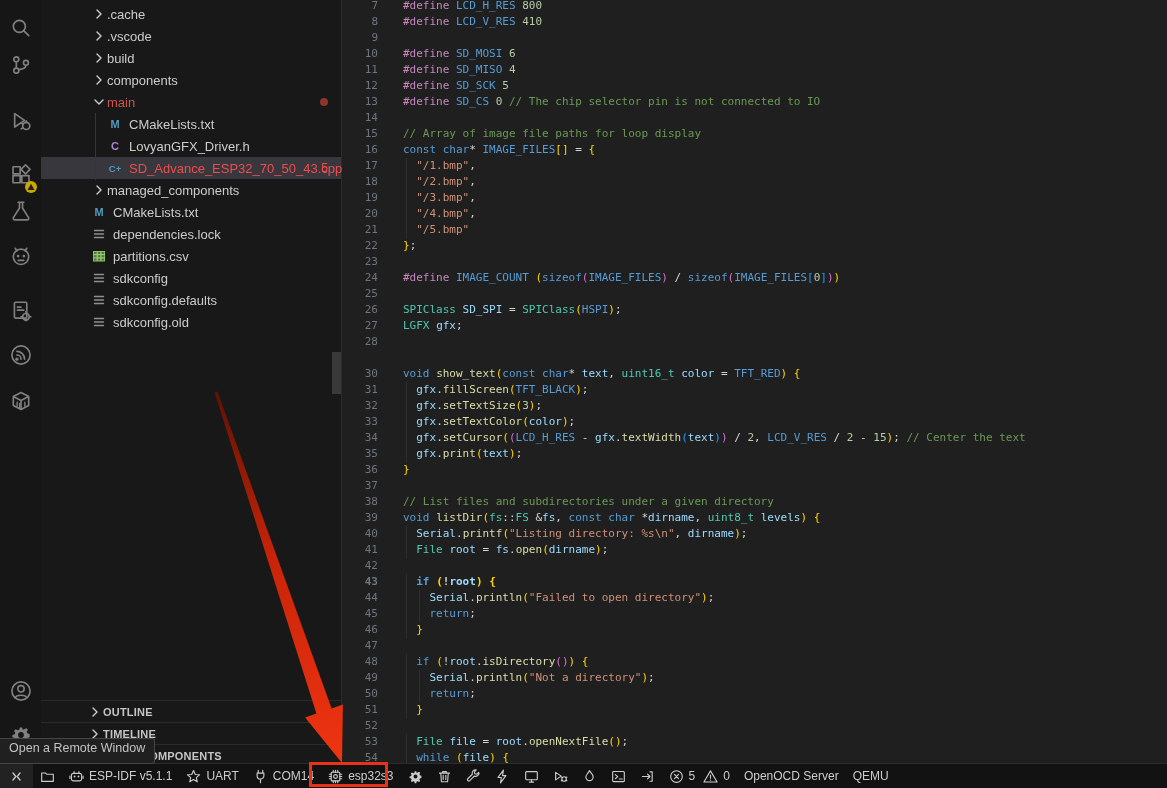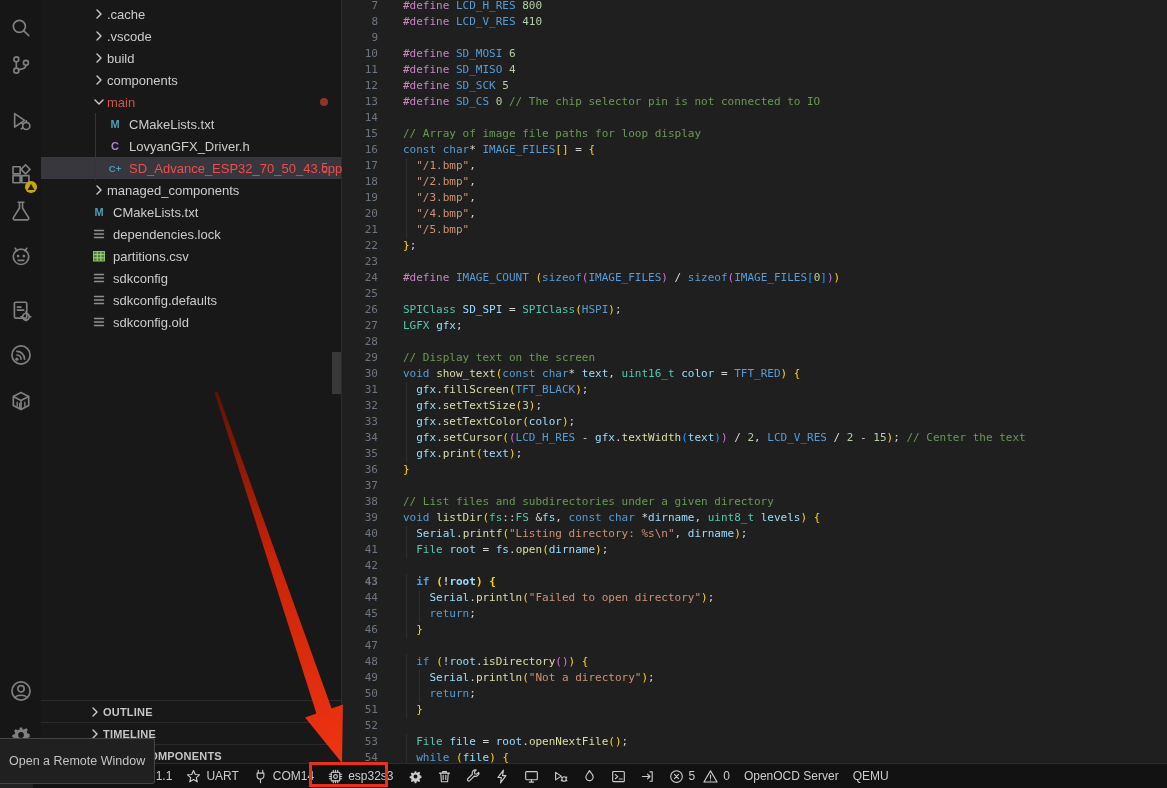--- a/index.html
+++ b/index.html
@@ -24,21 +24,21 @@
   .editor{position:absolute;left:342px;top:0;width:825px;height:763px;background:#1f1f1f;overflow:hidden;font-family:"DejaVu Sans Mono",monospace;font-size:11px;}
   .cline{position:absolute;left:0;width:825px;height:16px;line-height:16px;white-space:pre;cursor:text;}
   .gut{position:absolute;left:0;width:36px;text-align:right;color:#6e7681;}
   .ctext{position:absolute;left:61px;color:#d4d4d4;}
   .g{position:absolute;top:0;width:1px;height:16px;background:#2e2e2e;}
   
   .sbar{position:absolute;left:0;top:763px;width:1167px;height:25px;background:#121212;border-top:1px solid #2b2b2b;display:flex;align-items:center;color:#cccccc;font-size:12px;box-sizing:border-box;}
   .sitem{display:flex;align-items:center;gap:5px;padding:0 7px;height:24px;cursor:pointer;white-space:nowrap;}
   .sitem.remote{background:#222222;padding:0 9px;}
   
-  .tooltip{position:absolute;left:0;top:738px;height:20px;background:#202021;border:1px solid #454545;border-left:none;color:#c3c3c3;font-size:12.5px;display:flex;align-items:center;padding:12px 9px;z-index:30;border-radius:0 3px 3px 0;}
+  .tooltip{position:absolute;left:0;top:738px;height:20px;background:#202021;border:1px solid #454545;border-left:none;color:#c3c3c3;font-size:12.5px;display:flex;align-items:flex-start;padding:2px 9px;z-index:30;border-radius:0 3px 3px 0;}
   
   .ann{position:absolute;left:0;top:0;width:1167px;height:788px;pointer-events:none;z-index:40;}
   .redbox{position:absolute;border:3px solid #ea2b14;z-index:35;pointer-events:none;box-sizing:border-box;}
   svg{display:block;}
 </style>
 </head>
 <body>
 
 <div id="root">
 
@@ -290,21 +290,20 @@
       <div class="cline" style="top: 190px;"><span class="gut">19</span><i class="g" style="left:64px"></i><span class="ctext">  <span style="color:#CE9178">"/3.bmp"</span><span style="color:#D4D4D4">,</span></span></div>
       <div class="cline" style="top: 206px;"><span class="gut">20</span><i class="g" style="left:64px"></i><span class="ctext">  <span style="color:#CE9178">"/4.bmp"</span><span style="color:#D4D4D4">,</span></span></div>
       <div class="cline" style="top: 222px;"><span class="gut">21</span><i class="g" style="left:64px"></i><span class="ctext">  <span style="color:#CE9178">"/5.bmp"</span></span></div>
       <div class="cline" style="top: 238px;"><span class="gut">22</span><span class="ctext"><span style="color:#FFD700">}</span><span style="color:#D4D4D4">;</span></span></div>
       <div class="cline" style="top: 254px;"><span class="gut">23</span><span class="ctext"></span></div>
       <div class="cline" style="top: 270px;"><span class="gut">24</span><span class="ctext"><span style="color:#C586C0">#define</span> <span style="color:#569CD6">IMAGE_COUNT</span> <span style="color:#FFD700">(</span><span style="color:#569CD6">sizeof</span><span style="color:#DA70D6">(</span><span style="color:#569CD6">IMAGE_FILES</span><span style="color:#DA70D6">)</span> <span style="color:#D4D4D4">/</span> <span style="color:#569CD6">sizeof</span><span style="color:#DA70D6">(</span><span style="color:#569CD6">IMAGE_FILES</span><span style="color:#179FFF">[</span><span style="color:#B5CEA8">0</span><span style="color:#179FFF">]</span><span style="color:#DA70D6">)</span><span style="color:#FFD700">)</span></span></div>
       <div class="cline" style="top: 286px;"><span class="gut">25</span><span class="ctext"></span></div>
       <div class="cline" style="top: 302px;"><span class="gut">26</span><span class="ctext"><span style="color:#4EC9B0">SPIClass</span> <span style="color:#9CDCFE">SD_SPI</span> <span style="color:#D4D4D4">=</span> <span style="color:#4EC9B0">SPIClass</span><span style="color:#FFD700">(</span><span style="color:#569CD6">HSPI</span><span style="color:#FFD700">)</span><span style="color:#D4D4D4">;</span></span></div>
       <div class="cline" style="top: 318px;"><span class="gut">27</span><span class="ctext"><span style="color:#4EC9B0">LGFX</span> <span style="color:#9CDCFE">gfx</span><span style="color:#D4D4D4">;</span></span></div>
       <div class="cline" style="top: 334px;"><span class="gut">28</span><span class="ctext"></span></div>
-      <div class="cline" style="top: 350px;"><span class="gut">29</span><span class="ctext"><span style="color:#6A9955">// Display text on the screen</span></span></div>
       <div class="cline" style="top: 366px;"><span class="gut">30</span><span class="ctext"><span style="color:#569CD6">void</span> <span style="color:#DCDCAA">show_text</span><span style="color:#FFD700">(</span><span style="color:#569CD6">const</span> <span style="color:#569CD6">char</span><span style="color:#D4D4D4">*</span> <span style="color:#9CDCFE">text</span><span style="color:#D4D4D4">,</span> <span style="color:#4EC9B0">uint16_t</span> <span style="color:#9CDCFE">color</span> <span style="color:#D4D4D4">=</span> <span style="color:#569CD6">TFT_RED</span><span style="color:#FFD700">)</span> <span style="color:#FFD700">{</span></span></div>
       <div class="cline" style="top: 382px;"><span class="gut">31</span><i class="g" style="left:64px"></i><span class="ctext">  <span style="color:#9CDCFE">gfx</span><span style="color:#D4D4D4">.</span><span style="color:#DCDCAA">fillScreen</span><span style="color:#FFD700">(</span><span style="color:#569CD6">TFT_BLACK</span><span style="color:#FFD700">)</span><span style="color:#D4D4D4">;</span></span></div>
       <div class="cline" style="top: 398px;"><span class="gut">32</span><i class="g" style="left:64px"></i><span class="ctext">  <span style="color:#9CDCFE">gfx</span><span style="color:#D4D4D4">.</span><span style="color:#DCDCAA">setTextSize</span><span style="color:#FFD700">(</span><span style="color:#B5CEA8">3</span><span style="color:#FFD700">)</span><span style="color:#D4D4D4">;</span></span></div>
       <div class="cline" style="top: 414px;"><span class="gut">33</span><i class="g" style="left:64px"></i><span class="ctext">  <span style="color:#9CDCFE">gfx</span><span style="color:#D4D4D4">.</span><span style="color:#DCDCAA">setTextColor</span><span style="color:#FFD700">(</span><span style="color:#9CDCFE">color</span><span style="color:#FFD700">)</span><span style="color:#D4D4D4">;</span></span></div>
       <div class="cline" style="top: 430px;"><span class="gut">34</span><i class="g" style="left:64px"></i><span class="ctext">  <span style="color:#9CDCFE">gfx</span><span style="color:#D4D4D4">.</span><span style="color:#DCDCAA">setCursor</span><span style="color:#FFD700">(</span><span style="color:#DA70D6">(</span><span style="color:#569CD6">LCD_H_RES</span> <span style="color:#D4D4D4">-</span> <span style="color:#9CDCFE">gfx</span><span style="color:#D4D4D4">.</span><span style="color:#DCDCAA">textWidth</span><span style="color:#179FFF">(</span><span style="color:#9CDCFE">text</span><span style="color:#179FFF">)</span><span style="color:#DA70D6">)</span> <span style="color:#D4D4D4">/</span> <span style="color:#B5CEA8">2</span><span style="color:#D4D4D4">,</span> <span style="color:#569CD6">LCD_V_RES</span> <span style="color:#D4D4D4">/</span> <span style="color:#B5CEA8">2</span> <span style="color:#D4D4D4">-</span> <span style="color:#B5CEA8">15</span><span style="color:#FFD700">)</span><span style="color:#D4D4D4">;</span> <span style="color:#6A9955">// Center the text</span></span></div>
       <div class="cline" style="top: 446px;"><span class="gut">35</span><i class="g" style="left:64px"></i><span class="ctext">  <span style="color:#9CDCFE">gfx</span><span style="color:#D4D4D4">.</span><span style="color:#DCDCAA">print</span><span style="color:#FFD700">(</span><span style="color:#9CDCFE">text</span><span style="color:#FFD700">)</span><span style="color:#D4D4D4">;</span></span></div>
       <div class="cline" style="top: 462px;"><span class="gut">36</span><span class="ctext"><span style="color:#FFD700">}</span></span></div>
       <div class="cline" style="top: 478px;"><span class="gut">37</span><span class="ctext"></span></div>
       <div class="cline" style="top: 494px;"><span class="gut">38</span><span class="ctext"><span style="color:#6A9955">// List files and subdirectories under a given directory</span></span></div>
       <div class="cline" style="top: 510px;"><span class="gut">39</span><span class="ctext"><span style="color:#569CD6">void</span> <span style="color:#DCDCAA">listDir</span><span style="color:#FFD700">(</span><span style="color:#4EC9B0">fs</span><span style="color:#D4D4D4">:</span><span style="color:#D4D4D4">:</span><span style="color:#4EC9B0">FS</span> <span style="color:#D4D4D4">&amp;</span><span style="color:#9CDCFE">fs</span><span style="color:#D4D4D4">,</span> <span style="color:#569CD6">const</span> <span style="color:#569CD6">char</span> <span style="color:#D4D4D4">*</span><span style="color:#9CDCFE">dirname</span><span style="color:#D4D4D4">,</span> <span style="color:#4EC9B0">uint8_t</span> <span style="color:#9CDCFE">levels</span><span style="color:#FFD700">)</span> <span style="color:#FFD700">{</span></span></div>

